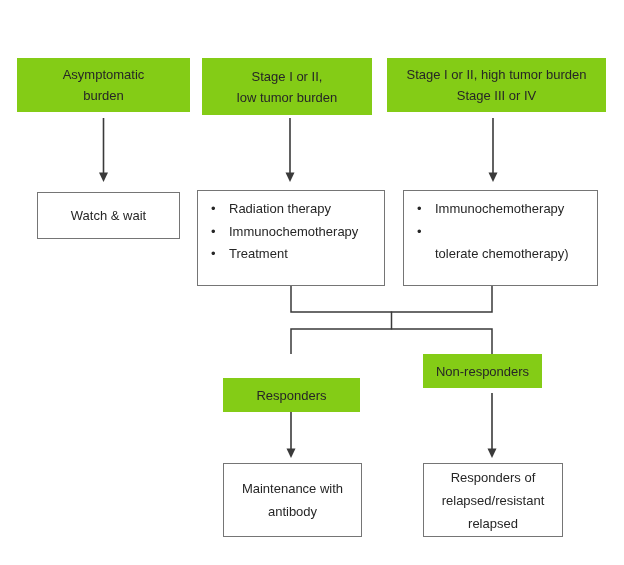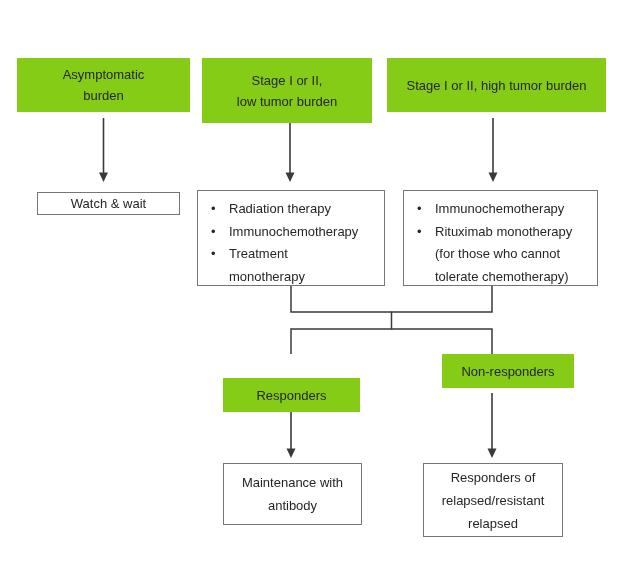--- a/index.html
+++ b/index.html
@@ -78,80 +78,75 @@
       <line x1="492" y1="393" x2="492" y2="449" stroke="#3a3a3a" stroke-width="1.6"></line>
       <polygon points="487.5,448.5 496.5,448.5 492,458" fill="#3a3a3a"></polygon>
     </g>
   </svg>
 
   <div class="node gray" style="left:17px; top:58px; width:173px; height:54px;">
     <div>Asymptomatic</div>
     <div>burden</div>
   </div>
 
-  <div class="node gray" style="left:202px; top:58px; width:170px; height:65px;">
+  <div class="node gray" style="left:202px; top:58px; width:170px; height:57px;">
     <div>Stage I or II,</div>
     <div>low tumor burden</div>
   </div>
 
   <div class="node gray" style="left:387px; top:58px; width:219px; height:54px;">
     <div>Stage I or II, high tumor burden</div>
+    <div>Stage III or IV</div>
   </div>
 
-  <div class="node white" style="left:37px; top:192px; width:143px; height:23px;text-align:right;">
+  <div class="node white" style="left:37px; top:192px; width:143px; height:47px;text-align:right;">
     <div>Watch &amp; wait</div>
   </div>
 
   <div class="listbox" style="left:197px; top:190px; width:188px; height:96px;">
     <div class="li">
       <span class="bullet">•</span>
       <span>Radiation therapy</span>
     </div>
     <div class="li">
       <span class="bullet">•</span>
       <span>Immunochemotherapy</span>
     </div>
     <div class="li">
       <span class="bullet">•</span>
       <span>Treatment</span>
     </div>
-    <div class="li">
-      <span class="bullet"></span>
-      <span>monotherapy</span>
-    </div>
   </div>
 
   <div class="listbox" style="left:403px; top:190px; width:195px; height:96px;">
     <div class="li">
       <span class="bullet">•</span>
       <span>Immunochemotherapy</span>
     </div>
     <div class="li">
       <span class="bullet">•</span>
-      <span>Rituximab monotherapy</span>
     </div>
     <div class="li">
       <span class="bullet"></span>
-      <span>(for those who cannot</span>
     </div>
     <div class="li">
       <span class="bullet"></span>
       <span>tolerate chemotherapy)</span>
     </div>
   </div>
 
   <div class="node gray" style="left:223px; top:354px; width:137px; height:34px;margin-top:24px;">
     <div>Responders</div>
   </div>
 
-  <div class="node gray" style="left:423px; top:354px; width:132px; height:34px;margin-left:19px;">
+  <div class="node gray" style="left:423px; top:354px; width:119px; height:34px;">
     <div>Non-responders</div>
   </div>
 
-  <div class="node white lh23" style="left:223px; top:463px; width:139px; height:62px;">
+  <div class="node white lh23" style="left:223px; top:463px; width:139px; height:74px;">
     <div>Maintenance with</div>
     <div>antibody</div>
   </div>
 
   <div class="node white lh23" style="left:423px; top:463px; width:140px; height:74px;">
     <div>Responders of</div>
     <div>relapsed/resistant</div>
     <div>relapsed</div>
   </div>
 

